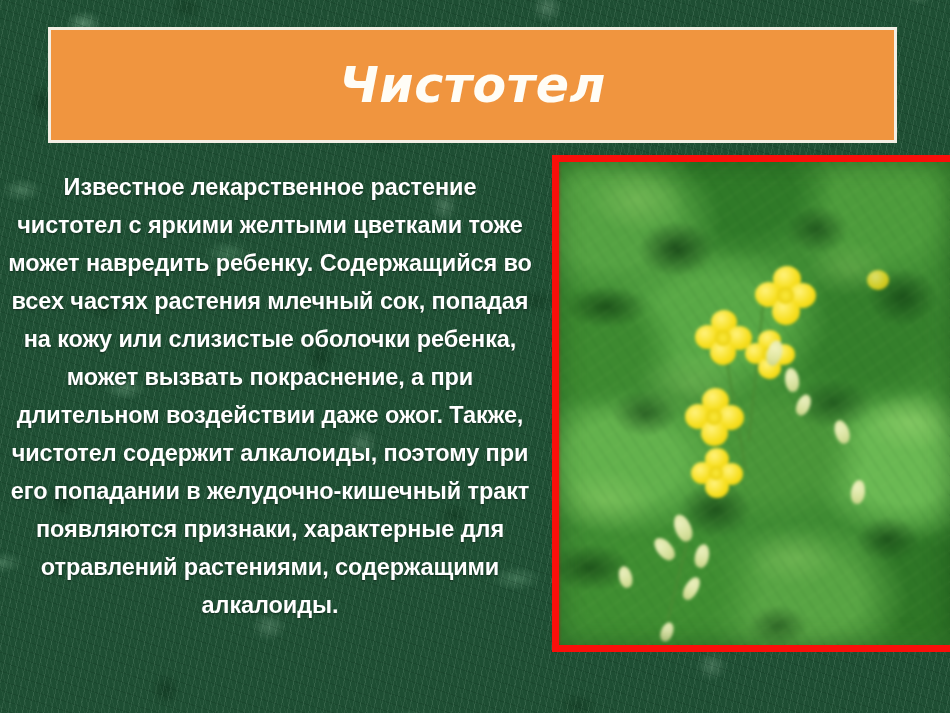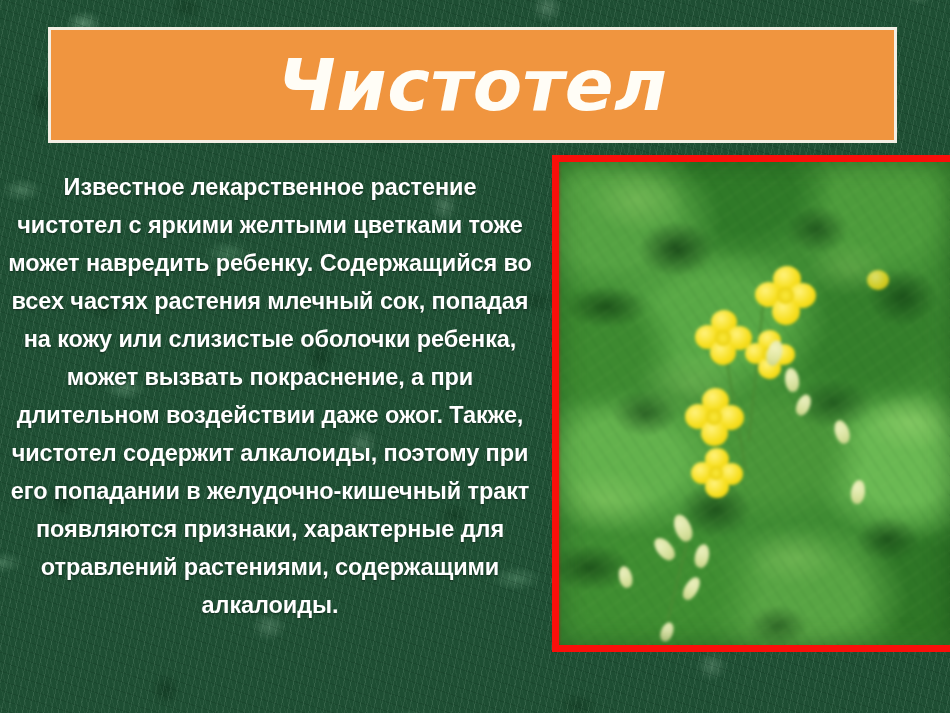--- a/index.html
+++ b/index.html
@@ -80,21 +80,21 @@
     position:absolute;
     left:48px;top:27px;width:849px;height:116px;
     background:#f0953f;
     border:3px solid #f4efe4;
     box-sizing:border-box;
     display:flex;align-items:center;justify-content:center;
   }
   #title-text{
     font-family:"DejaVu Sans","Liberation Sans",sans-serif;
     font-weight:bold;font-style:italic;
-    font-size:72px;line-height:1;
+    font-size:49px;line-height:1;
     color:#fffdf6;
     letter-spacing:.5px;
     white-space:nowrap;
     user-select:none;
   }
 
   
   #body-text{
     position:absolute;
     left:8px;top:168px;width:524px;

